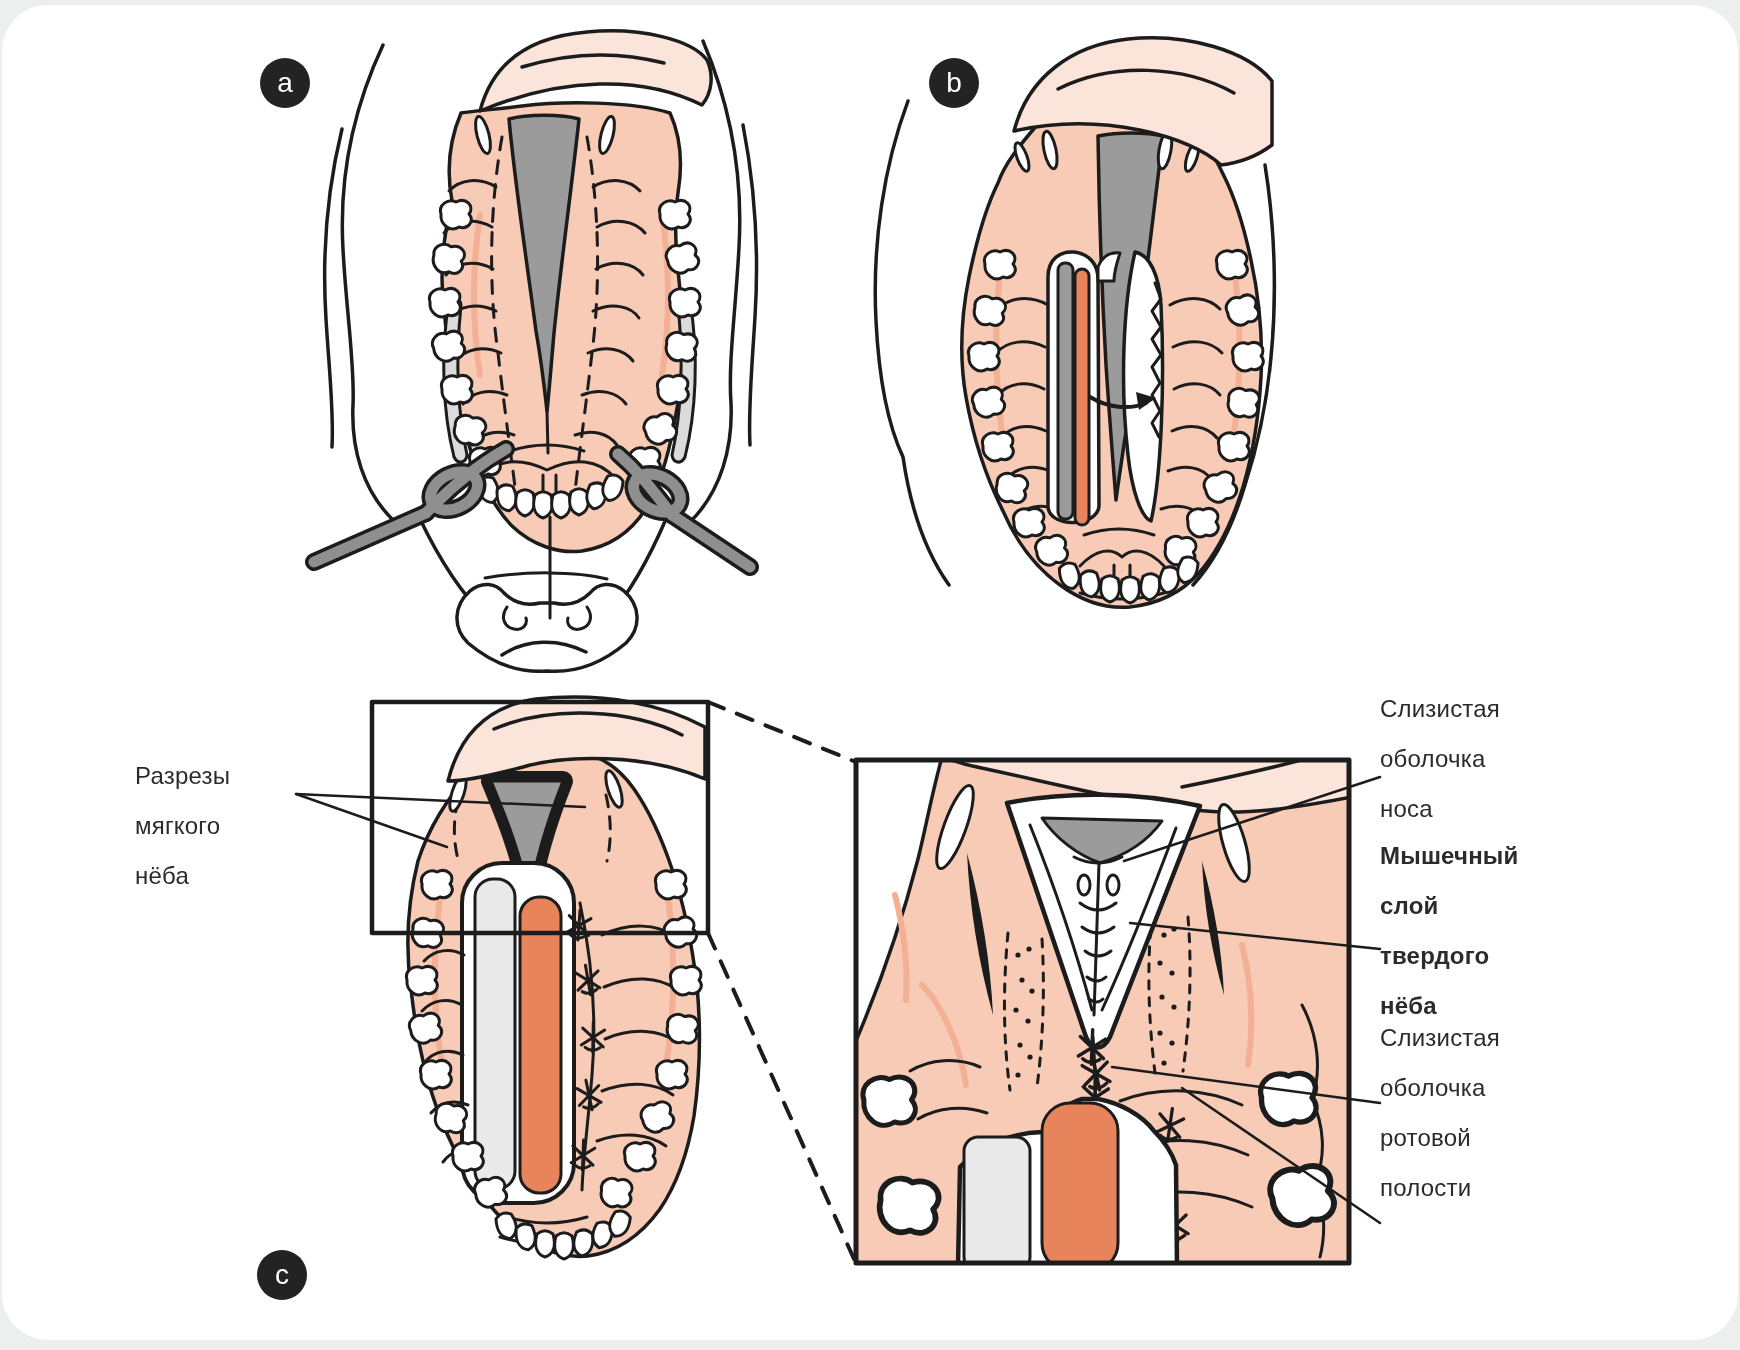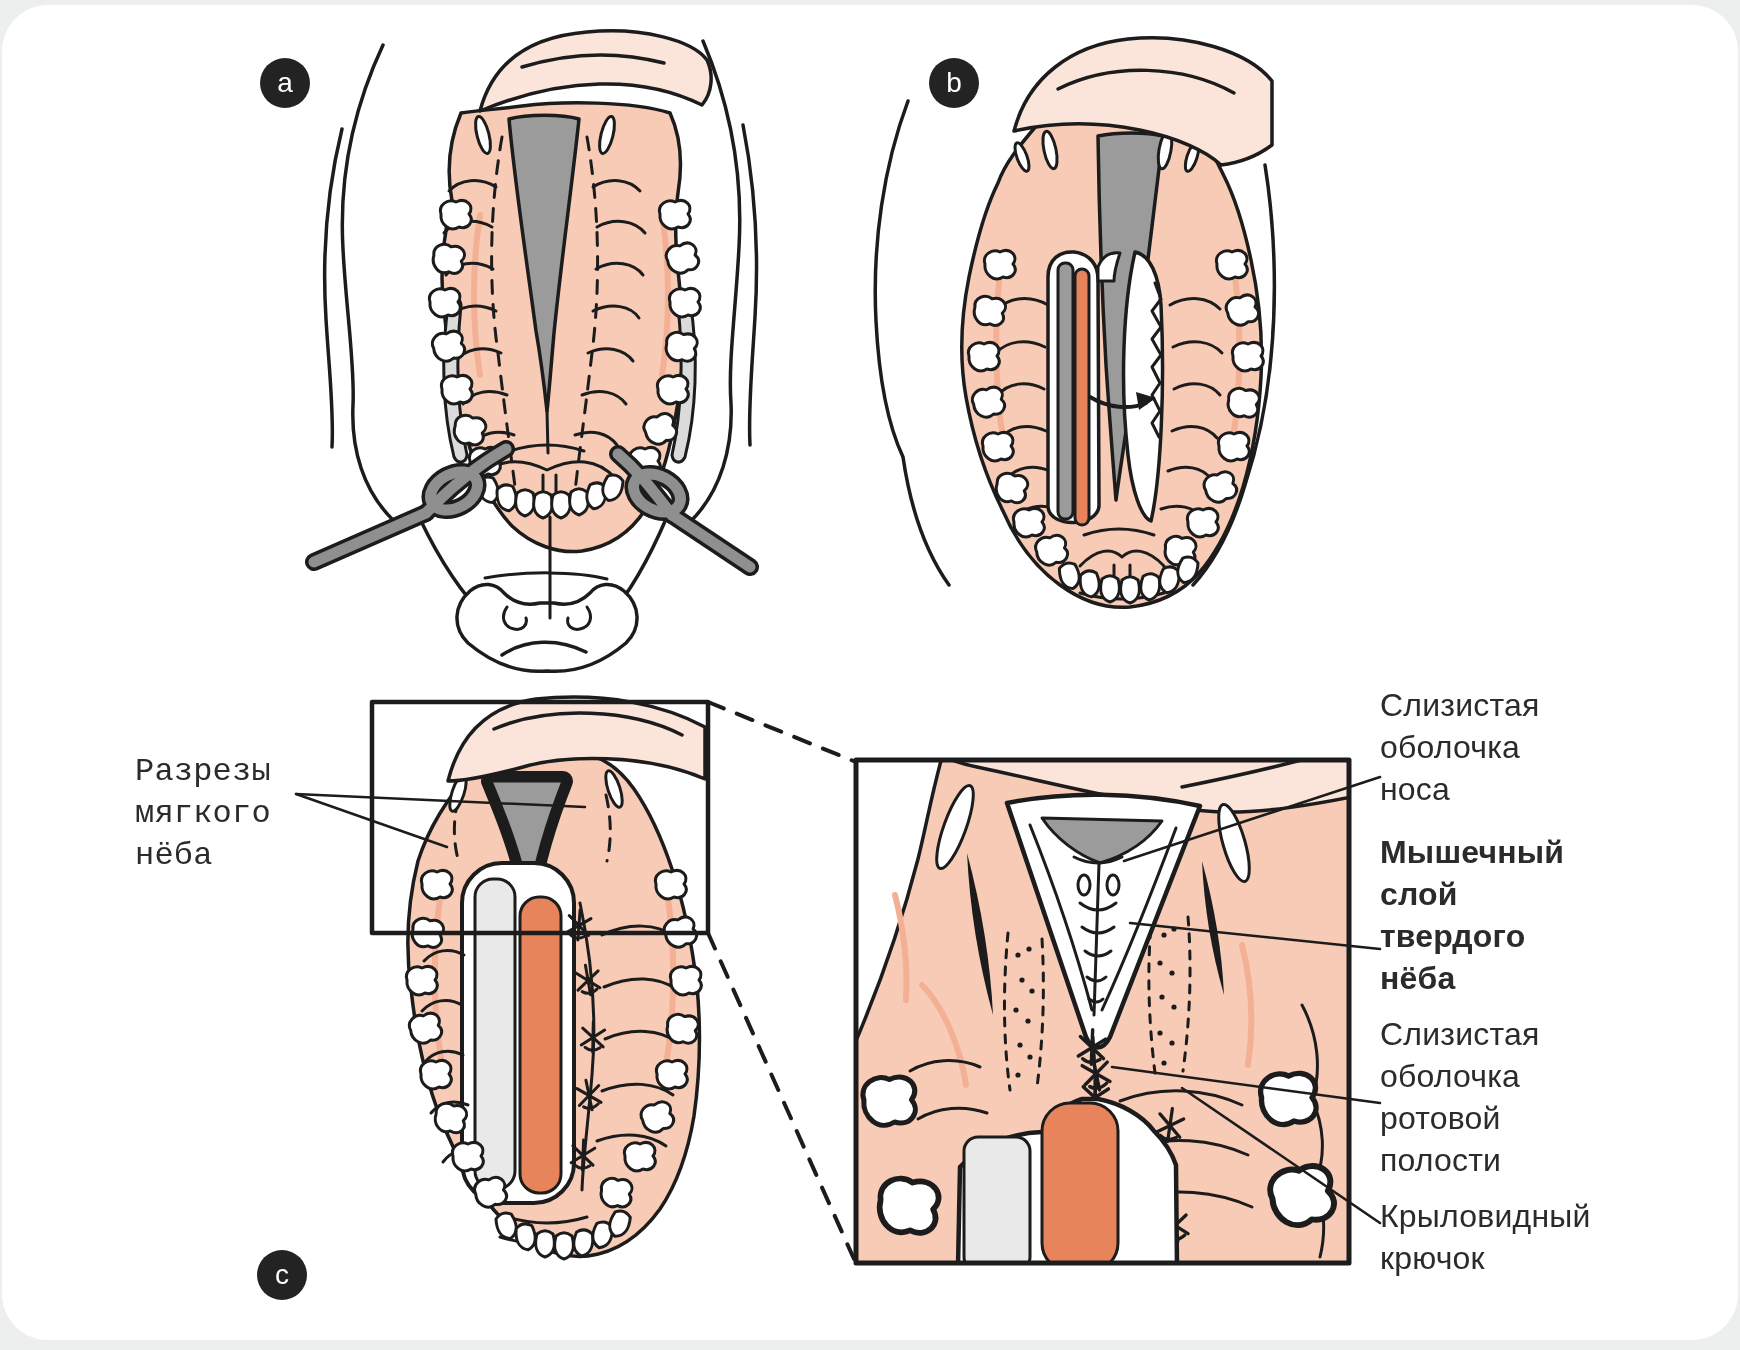--- a/index.html
+++ b/index.html
@@ -8,21 +8,21 @@
     --cleft-gray:#9b9b9b; --raw-orange:#e8845c; --bone-gray:#e9e9e9;
     --crescent-gray:#dbdbdb; --retractor-gray:#8f8f8f;
     --badge-bg:#232323; --badge-text:#ffffff;
   }
   html,body{margin:0;padding:0;}
   body{width:1740px;height:1350px;position:relative;background:var(--page-bg);
        font-family:"Liberation Sans",sans-serif;overflow:hidden;}
   .card{position:absolute;left:2px;top:5px;right:2px;bottom:10px;background:var(--card-bg);
         border-radius:46px;overflow:hidden;}
   .art{position:absolute;left:0;top:0;width:1740px;height:1350px;}
-  .lbl{position:absolute;font-size:32px;line-height:42px;color:var(--text);
+  .lbl{position:absolute;font-size:24px;line-height:50px;color:var(--text);
        white-space:pre-line;letter-spacing:0.2px;}
   .badge{position:absolute;width:50px;height:50px;border-radius:50%;background:var(--badge-bg);
          color:var(--badge-text);display:flex;align-items:center;justify-content:center;
          font-size:28px;}
   
   .ln,.ln2,.ln3,.ln4,.ln5,.ldr,.dashC{fill:none;stroke:var(--outline);stroke-linecap:round;stroke-linejoin:round;}
   .ln{stroke-width:3.5;}.ln2{stroke-width:3;}.ln3{stroke-width:4;}.ln4{stroke-width:4.5;}.ln5{stroke-width:5;}
   .s{stroke:var(--outline);stroke-linecap:round;stroke-linejoin:round;}
   .dash{stroke-dasharray:13 11;}
   .dash2{stroke-dasharray:12 10;}
@@ -421,29 +421,27 @@
 <div class="badge" style="left:258px;top:53px;">
   <span>a</span>
 </div>
 <div class="badge" style="left:927px;top:53px;">
   <span>b</span>
 </div>
 <div class="badge" style="left:255px;top:1245px;">
   <span>c</span>
 </div>
 
-<div class="lbl" style="left:133px;top:746px;font-family:Liberation Mono, monospace;">Разрезы
+<div class="lbl" style="left:133px;top:746px;">Разрезы
 мягкого
 нёба</div>
 <div class="lbl" style="left:1378px;top:679px;">Слизистая
 оболочка
 носа</div>
 <div class="lbl" style="left:1378px;top:826px;font-weight:bold;">Мышечный
 слой
 твердого
 нёба</div>
 <div class="lbl" style="left:1378px;top:1008px;">Слизистая
 оболочка
 ротовой
 полости</div>
-<div class="lbl" style="left:1378px;top:1190px;">Крыловидный
-крючок</div>
 </div>
 
 </body></html>

